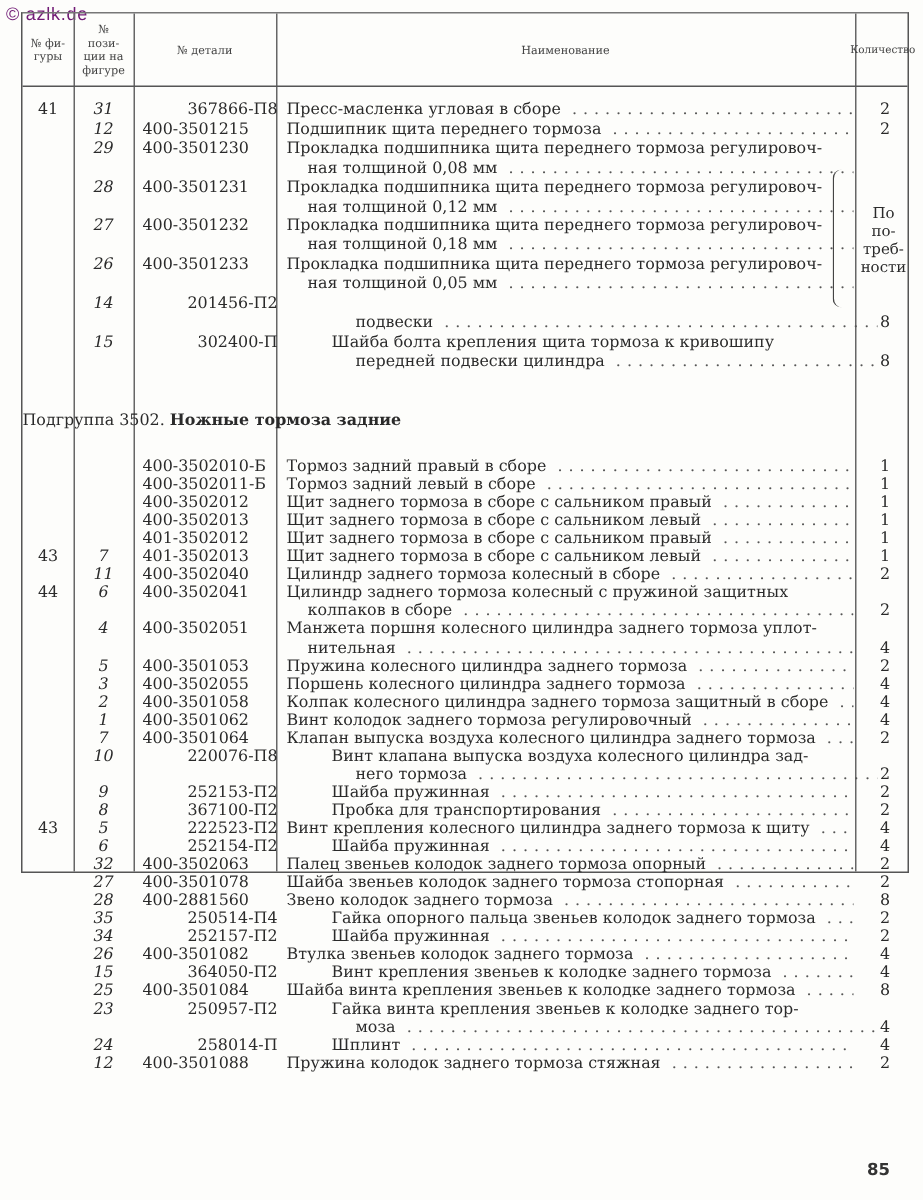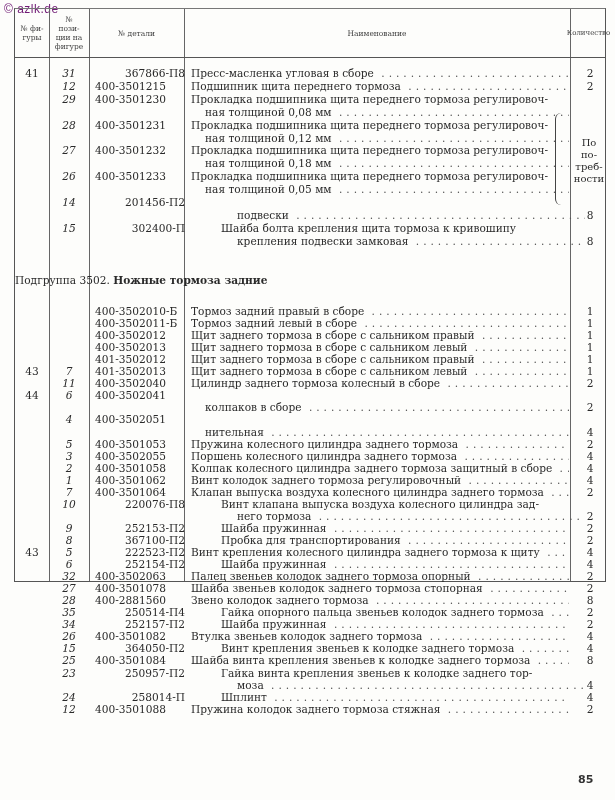--- a/index.html
+++ b/index.html
@@ -109,21 +109,21 @@
         <span class="c-name ind" style="left: 222px;"><span>подвески</span><span class="lead"> ............................................................</span></span>
         <span class="c-qty">8</span>
       </div>
       <div class="row" style="top: 212.8px;">
         <span class="c-fig"></span>
         <span class="c-pos">15</span>
         <span class="c-part r">302400-П</span>
         <span class="c-name ind"><span>Шайба болта крепления щита тормоза к кривошипу</span></span>
       </div>
       <div class="row" style="top: 225.7px;">
-        <span class="c-name ind" style="left: 222px;"><span>крепления подвески замковая</span><span class="lead"> ............................................................</span></span>
+        <span class="c-name ind" style="left: 222px;"><span>передней подвески цилиндра</span><span class="lead"> ............................................................</span></span>
         <span class="c-qty">8</span>
       </div>
     </div>
 
   <div class="brace"></div>
   <div class="needed">По по-треб-ности</div>
 
   <div class="subgroup" style="top:265px;">
     <span>Подгруппа 3502.</span>
     <b>Ножные тормоза задние</b>
@@ -176,29 +176,31 @@
         <span class="c-fig"></span>
         <span class="c-pos">11</span>
         <span class="c-part">400-3502040</span>
         <span class="c-name"><span>Цилиндр заднего тормоза колесный в сборе</span><span class="lead"> ............................................................</span></span>
         <span class="c-qty">2</span>
       </div>
       <div class="row" style="top: 380.35px;">
         <span class="c-fig">44</span>
         <span class="c-pos">6</span>
         <span class="c-part">400-3502041</span>
+        <span class="c-name"><span>Цилиндр заднего тормоза колесный с пружиной защитных</span></span>
       </div>
       <div class="row" style="top: 392.4px;">
         <span class="c-name cont"><span>колпаков в сборе</span><span class="lead"> ............................................................</span></span>
         <span class="c-qty">2</span>
       </div>
       <div class="row" style="top: 404.45px;">
         <span class="c-fig"></span>
         <span class="c-pos">4</span>
         <span class="c-part">400-3502051</span>
+        <span class="c-name"><span>Манжета поршня колесного цилиндра заднего тормоза уплот-</span></span>
       </div>
       <div class="row" style="top: 416.5px;">
         <span class="c-name cont"><span>нительная</span><span class="lead"> ............................................................</span></span>
         <span class="c-qty">4</span>
       </div>
       <div class="row" style="top: 428.55px;">
         <span class="c-fig"></span>
         <span class="c-pos">5</span>
         <span class="c-part">400-3501053</span>
         <span class="c-name"><span>Пружина колесного цилиндра заднего тормоза</span><span class="lead"> ............................................................</span></span>

